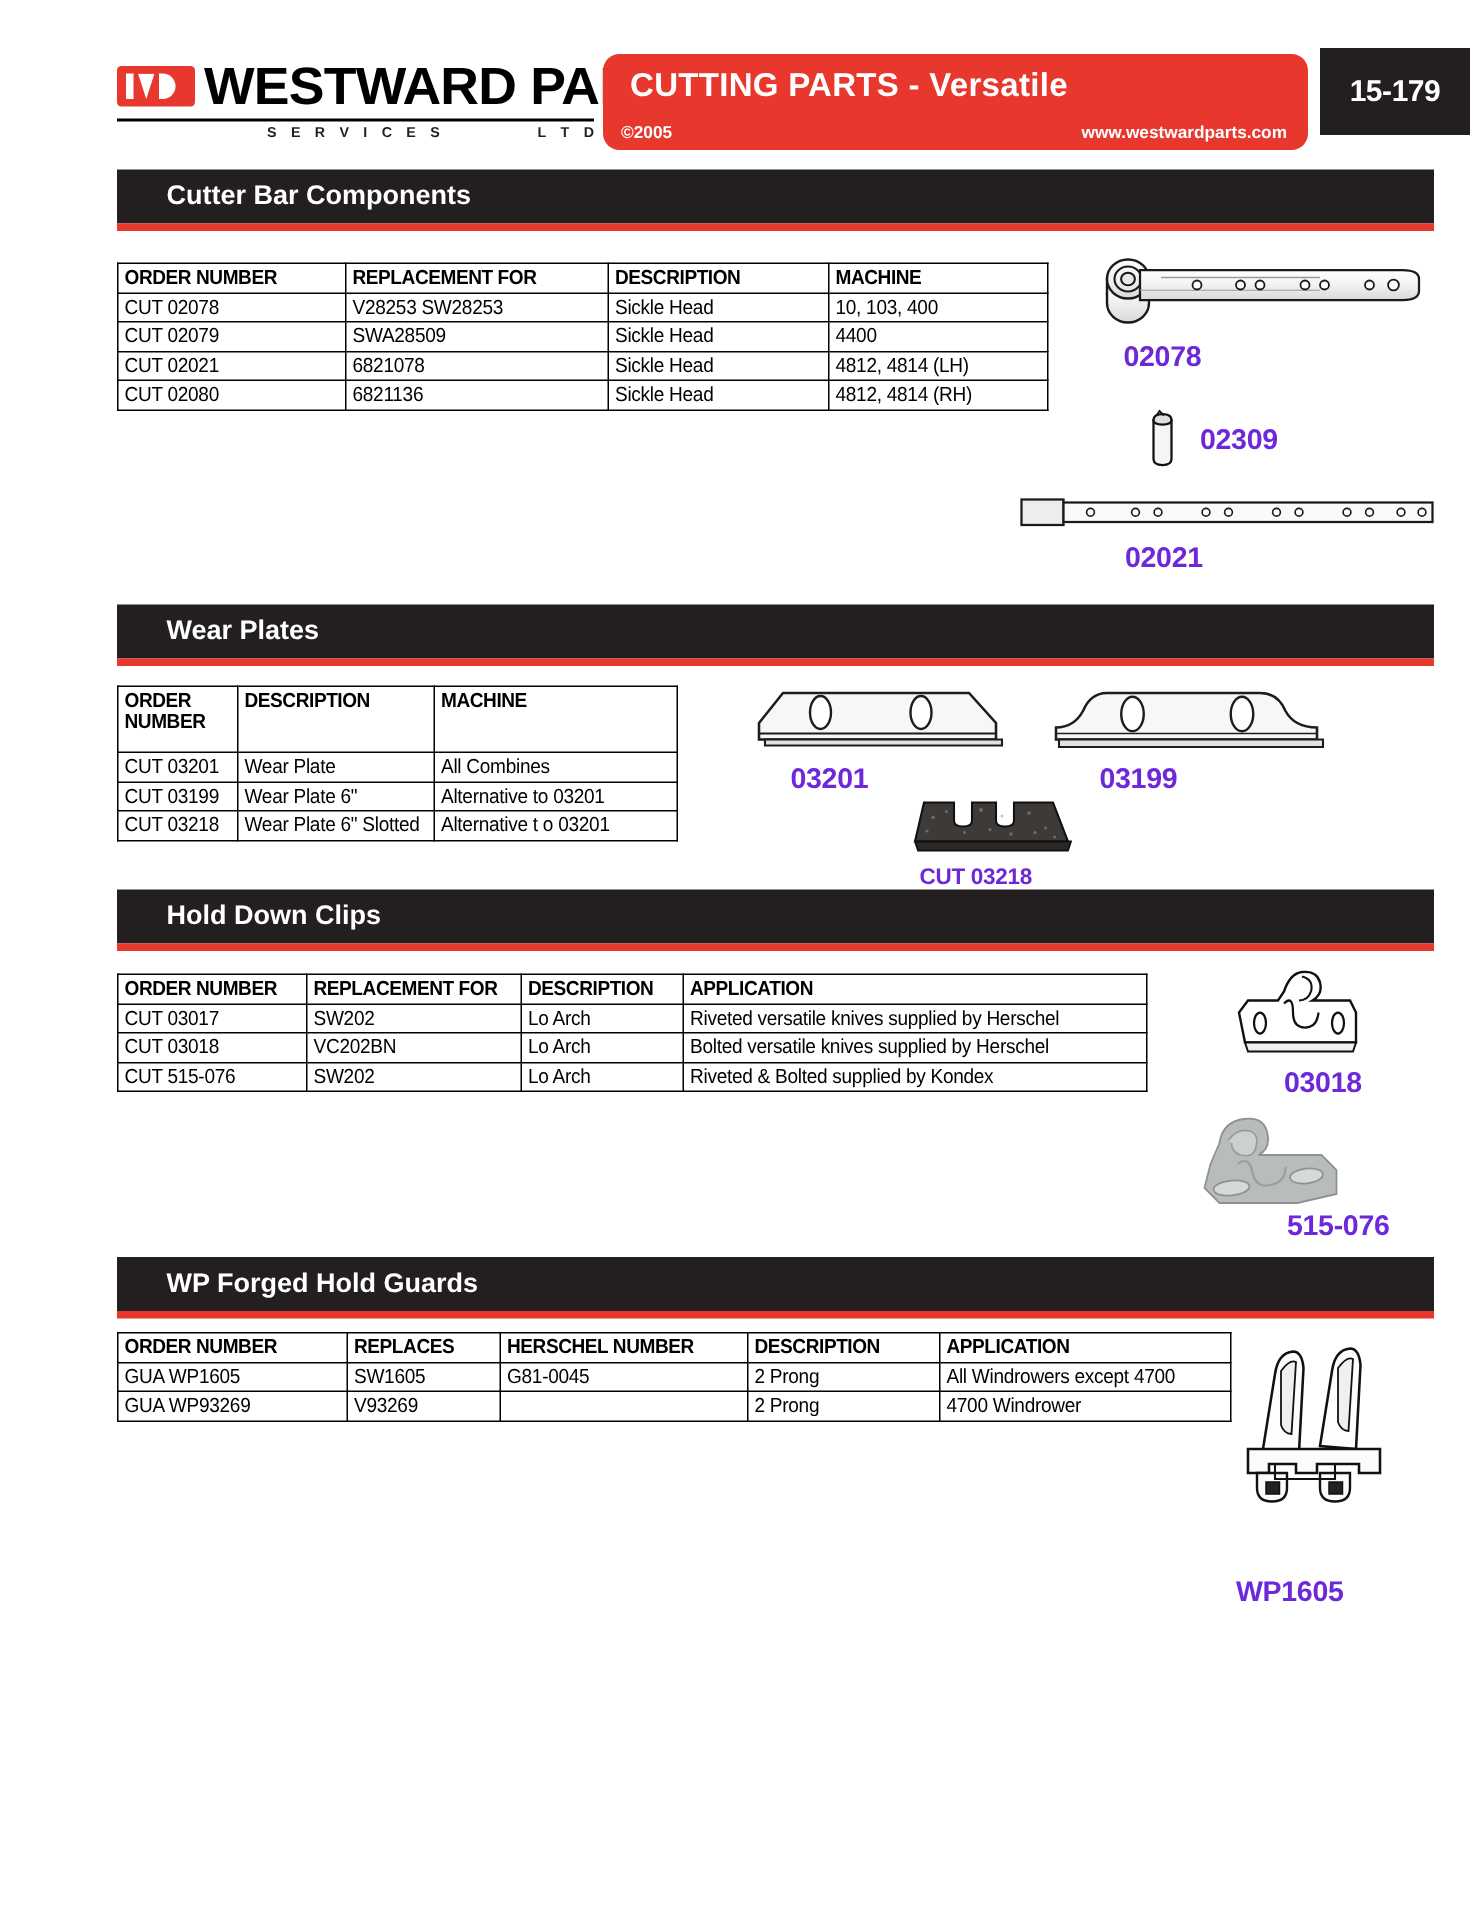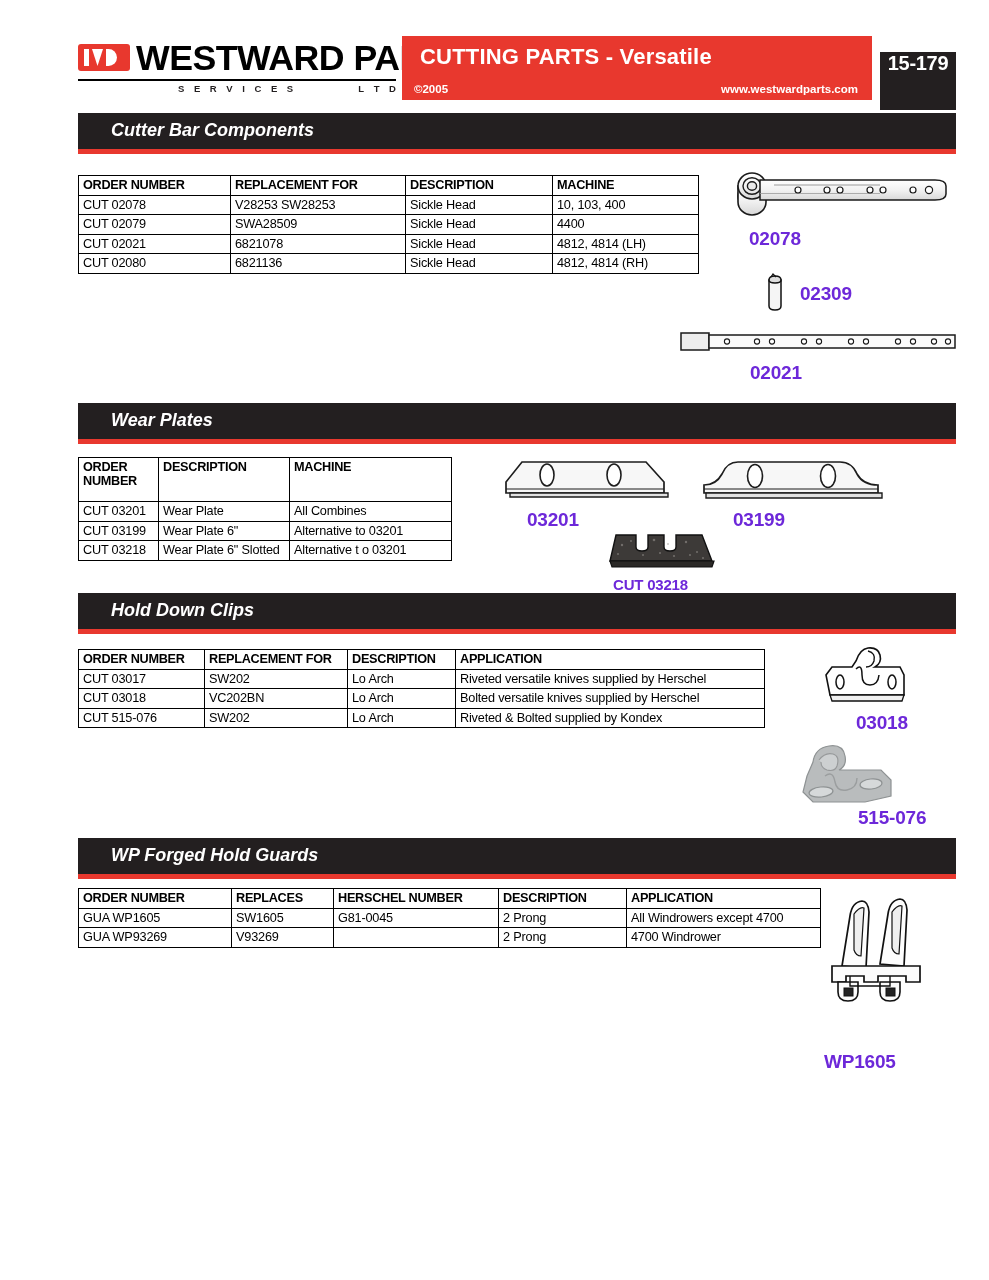--- a/index.html
+++ b/index.html
@@ -74,20 +74,21 @@
     font-size: 9.5px;
     font-weight: bold;
     letter-spacing: 0px;
     color: #231f20;
   }
   #header-band {
     position: absolute;
     left: 402px; top: 36px;
     width: 470px; height: 64px;
     background: #E8382E;
+    border-radius: 11px;
   }
   #header-title {
     position: absolute;
     left: 18px; top: 8px;
     color: #fff;
     font-size: 22px;
     font-weight: bold;
     letter-spacing: 0.2px;
     white-space: nowrap;
   }
@@ -100,42 +101,41 @@
   }
   #header-website {
     position: absolute;
     right: 14px; bottom: 5px;
     color: #fff;
     font-size: 11.5px;
     font-weight: bold;
   }
   #page-number-box {
     position: absolute;
-    left: 880px; top: 52px;
-    width: 76px; height: 58px;
+    left: 880px; top: 32px;
+    width: 100px; height: 58px;
     background: #231f20;
     display: flex;
-    align-items: flex-start;
+    align-items: center;
     justify-content: center;
   }
   #page-number-box span {
     color: #fff;
     font-size: 20px;
     font-weight: bold;
     letter-spacing: -0.3px;
   }
 
   
   .section-bar {
     position: absolute;
     left: 78px;
     width: 878px;
     height: 36px;
     background: #231f20;
-    font-style: italic;
   }
   .section-bar .bar-label {
     position: absolute;
     left: 33px;
     top: 7px;
     color: #fff;
     font-size: 18px;
     font-weight: bold;
     letter-spacing: 0px;
     white-space: nowrap;

